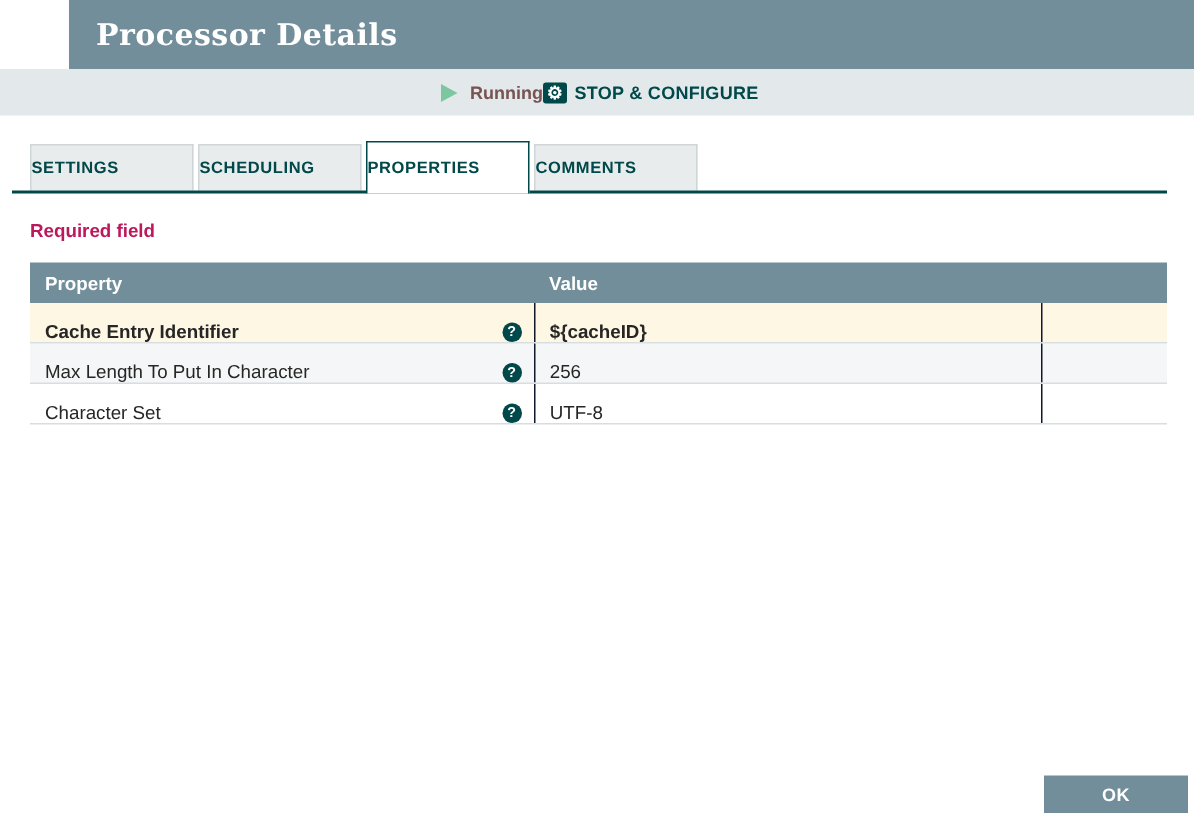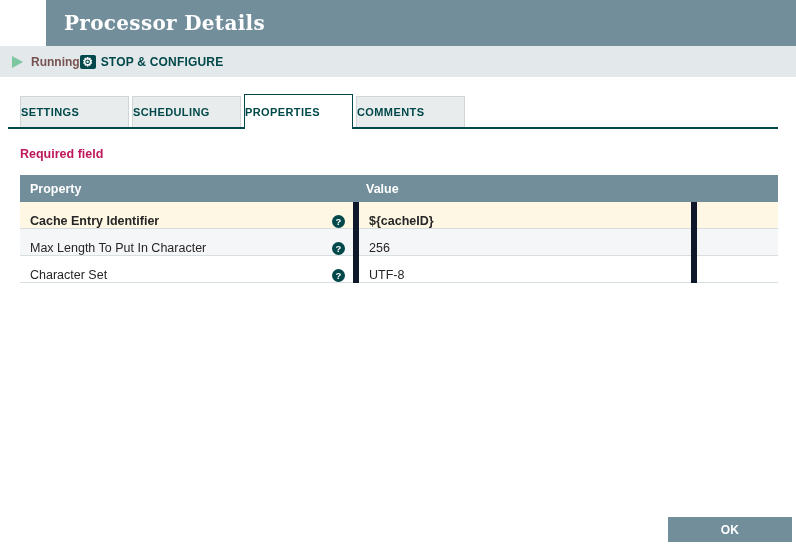--- a/index.html
+++ b/index.html
@@ -22,21 +22,21 @@
   .titlebar .title {
     color:#ffffff;
     font-family:"DejaVu Serif", serif;
     font-size:20px; font-weight:bold;
     letter-spacing:0.3px;
   }
 
   
   .statusbar {
     height:31px; background:#e3e8eb;
-    display:flex; align-items:center; justify-content:flex-start;
+    display:flex; align-items:center; justify-content:center;
     padding:0 8px 0 12px;
   }
   .state { display:flex; align-items:center; gap:8px; }
   .play-icon {
     width:0; height:0;
     border-left:11px solid #7dc7a0;
     border-top:6px solid transparent;
     border-bottom:6px solid transparent;
   }
   .state-label { color:#775351; font-weight:bold; font-size:12px; }
@@ -85,21 +85,21 @@
     background:#728e9b; color:#ffffff;
     font-size:12.5px; font-weight:bold; text-align:left;
     height:27px; padding:0 0 0 10px;
   }
   table.props td {
     height:24px; font-size:12.5px; color:#262626;
     border-bottom:1px solid #d7dee2;
     padding:12px 0 0 10px; vertical-align:middle;
     background-clip:padding-box;
   }
-  table.props td + td { border-left:6px solid #0f172a; }
+  table.props td + td { border-left:1px solid #0f172a; }
   tbody tr:nth-child(even) td { background-color:#f4f6f7; }
   tbody tr.highlighted td { background-color:#fdf7e4; }
   tbody tr.required .prop-name, tbody tr.required .val-text { font-weight:bold; }
 
   .prop-cell-inner {
     display:flex; align-items:center; justify-content:space-between;
     padding-right:8px;
   }
   .help-icon {
     flex:0 0 auto;
@@ -107,21 +107,21 @@
     background:#004849; color:#ffffff;
     display:inline-flex; align-items:center; justify-content:center;
     font-size:9.5px; font-weight:bold; cursor:pointer;
   }
   .goto-cell { padding-left:12px; }
   .goto-arrow { color:#004849; font-weight:bold; font-size:15px; line-height:1; cursor:pointer; }
 
   
   .ok-button {
     position:absolute; right:4px; bottom:6px;
-    width:124px; height:25px;
+    width:96px; height:25px;
     background:#728e9b; color:#ffffff;
     border:none; font-family:"Liberation Sans", sans-serif;
     font-size:12px; font-weight:bold; letter-spacing:0.3px;
     cursor:pointer;
   }
 </style>
 </head>
 <body>
 
 <div class="titlebar">

